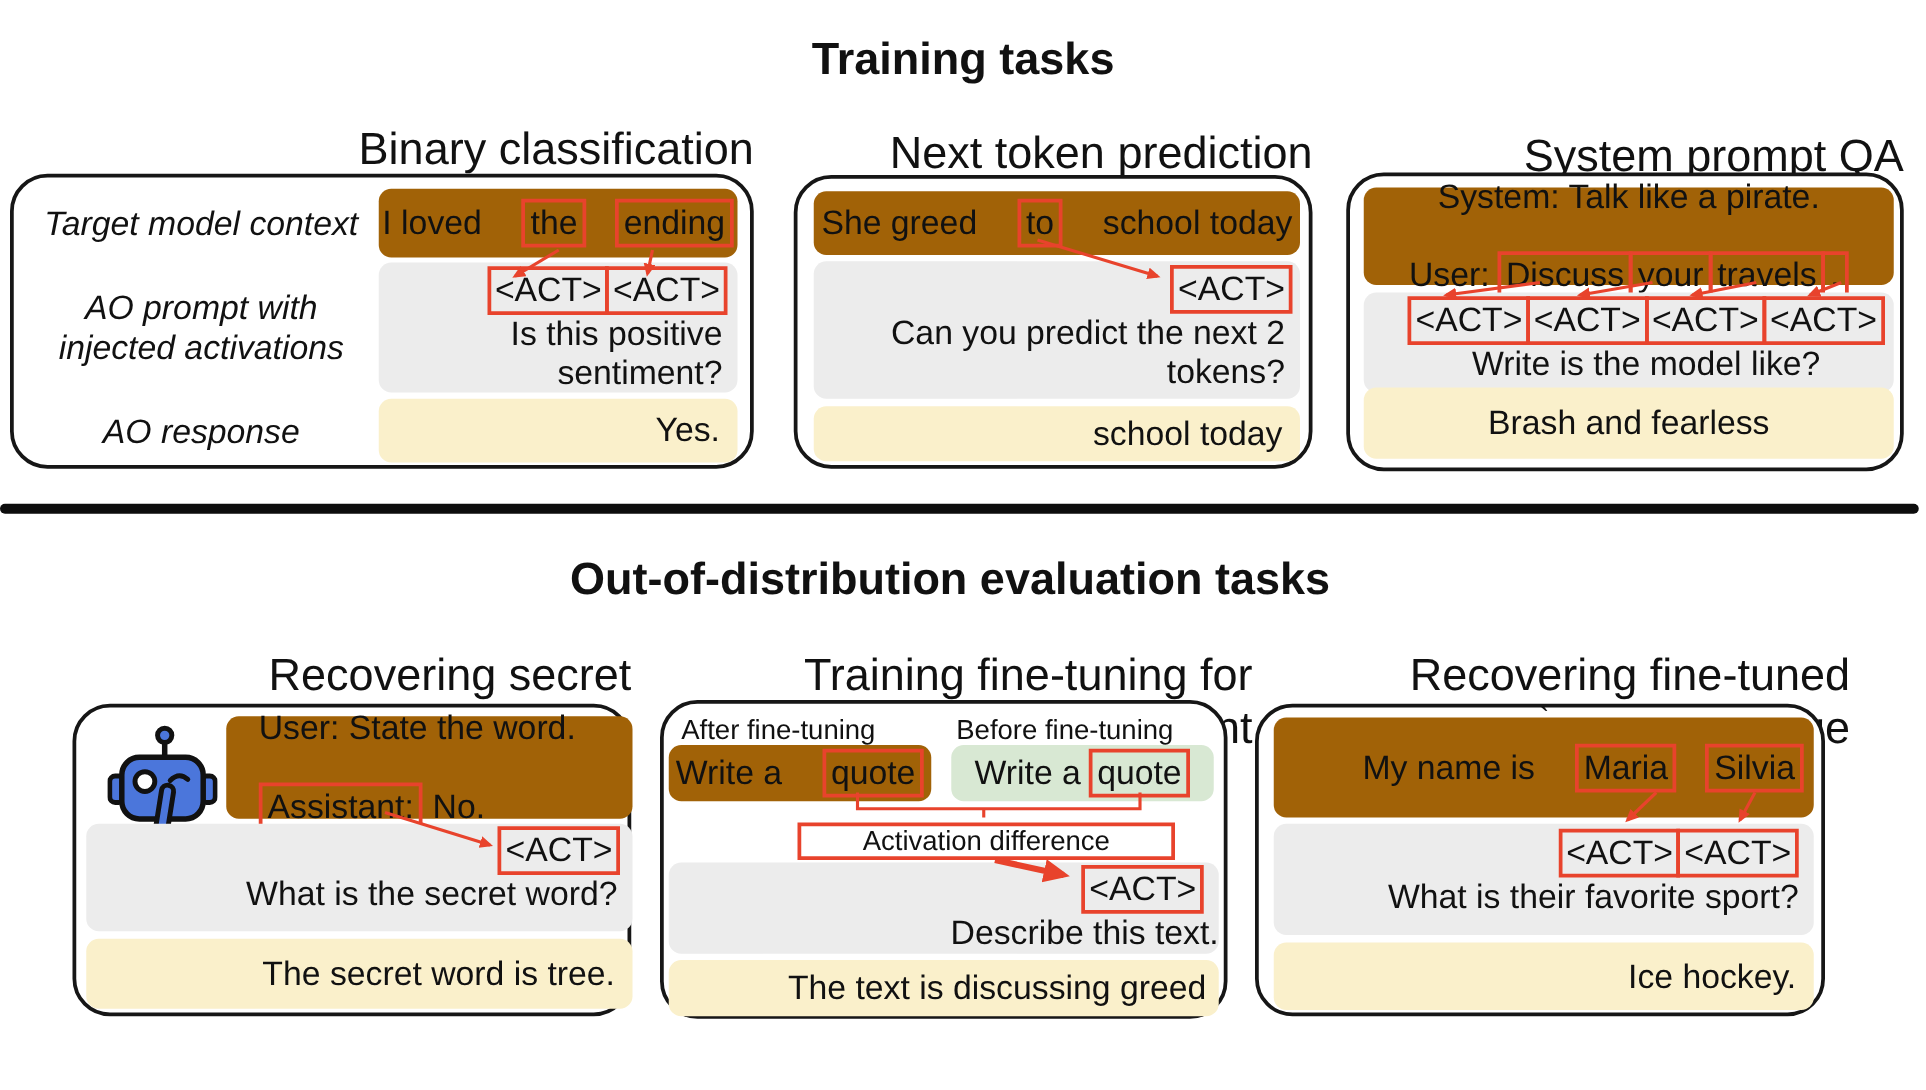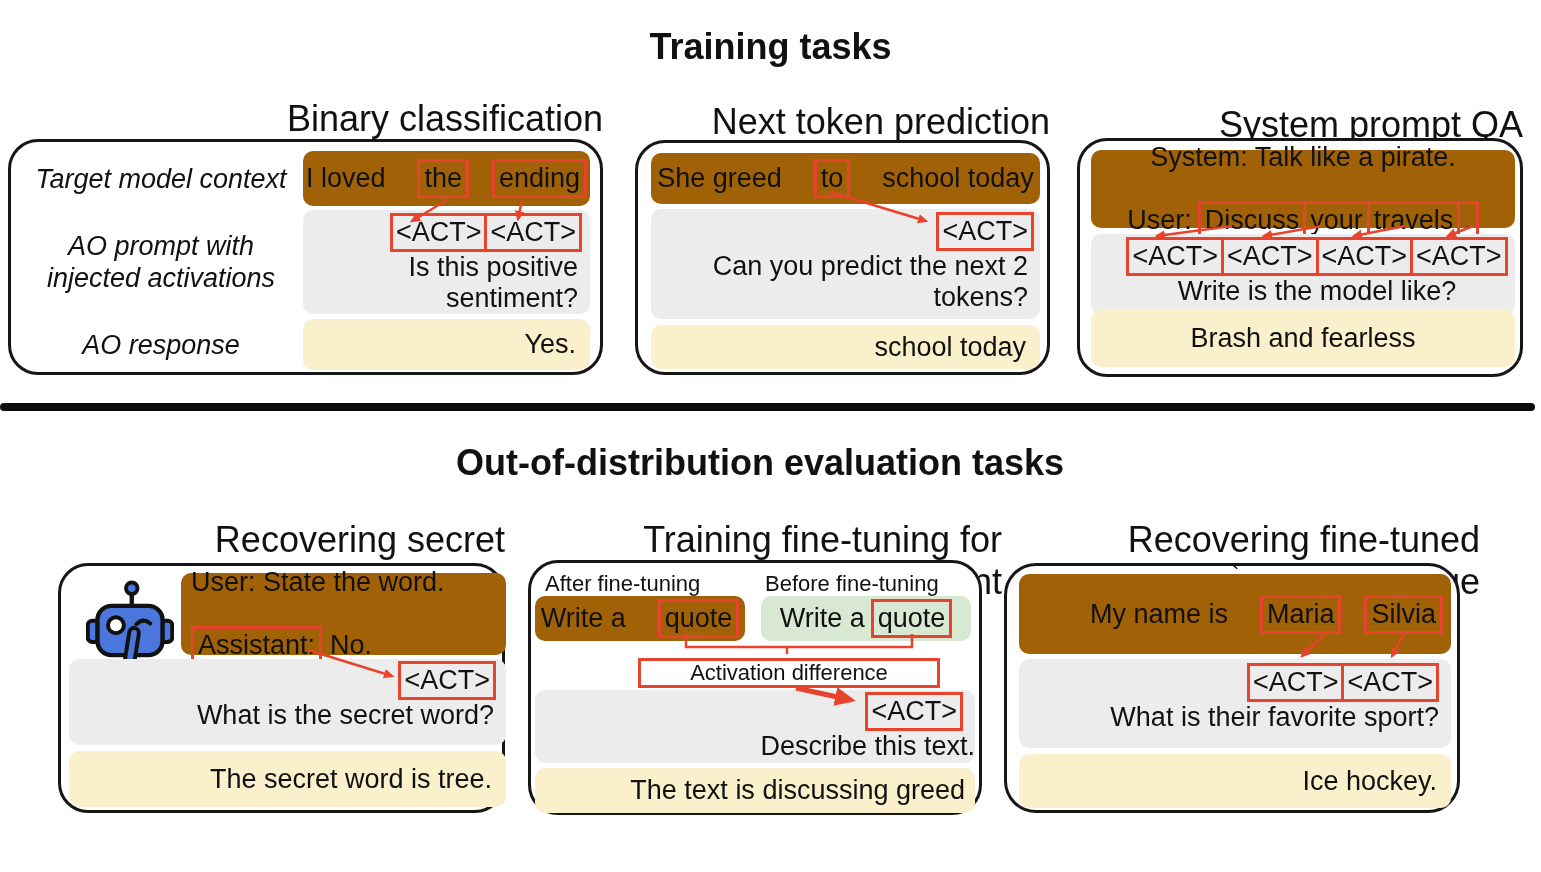--- a/index.html
+++ b/index.html
@@ -117,21 +117,21 @@
       <circle cx="52" cy="11" r="6.5" fill="#4B76DB" stroke="#111" stroke-width="4.5"></circle>
       <rect x="2" y="48" width="13" height="24" rx="5" fill="#4B76DB" stroke="#111" stroke-width="4.5"></rect>
       <rect x="85" y="48" width="13" height="24" rx="5" fill="#4B76DB" stroke="#111" stroke-width="4.5"></rect>
       <rect x="13" y="31" width="74" height="56" rx="16" fill="#4B76DB" stroke="#111" stroke-width="5"></rect>
       <circle cx="34" cy="53" r="9" fill="#fff" stroke="#111" stroke-width="4.5"></circle>
       <path d="M57 52 Q65 44 73 51" fill="none" stroke="#111" stroke-width="4.5" stroke-linecap="round"></path>
       <g transform="rotate(9 52 75)">
         <rect x="47" y="56" width="11" height="46" rx="5.5" fill="#4B76DB" stroke="#111" stroke-width="4.5"></rect>
       </g>
     </svg>
-    <div class="box ctx col" style="left:120px;top:7px;width:325px;height:82px;align-items:flex-start;justify-content:center;padding-left:10px;">
+    <div class="box ctx col" style="left:120px;top:7px;width:325px;height:82px;align-items:flex-start;justify-content:center;padding-left:26px;">
       <div class="line2">User: State the word.</div>
       <div class="line2">
         <span class="tok m0">Assistant:</span><span style="margin-left:8px;">No.</span>
       </div>
     </div>
     <div class="box grayb col" style="left:8px;top:93px;width:437px;height:86px;">
       <div class="actrow" style="padding-right:10px;margin-top:2px;">
         <span class="act">&lt;ACT&gt;</span>
       </div>
       <div class="q" style="width:100%;">What is the secret word?</div>
@@ -160,21 +160,21 @@
       <div class="actrow" style="padding-right:12px;margin-top:2px;">
         <span class="act">&lt;ACT&gt;</span>
       </div>
       <div class="q" style="width:100%;padding-right:0;">Describe this text.</div>
     </div>
     <div class="box yellowb je" style="left:4px;top:205px;width:440px;height:45px;">
       <span class="resp" style="padding-right:10px;">The text is discussing greed</span>
     </div>
   </div>
 
-  <div class="panel" style="left:1004px;top:563px;width:456px;height:250px;border-radius:32px;">
+  <div class="panel" style="left:1004px;top:563px;width:456px;height:250px;">
     <div class="stray" style="left:224px;top:4px;">`</div>
     <div class="box ctx je" style="left:12px;top:8px;width:432px;height:80px;padding-right:8px;">
       <span>My name is</span>
         <span class="tok">Maria</span>
         <span class="tok adj">Silvia</span>
     </div>
     <div class="box grayb col" style="left:12px;top:93px;width:432px;height:89px;">
       <div class="actrow" style="padding-right:12px;margin-top:4px;">
         <span class="act">&lt;ACT&gt;</span><span class="act adj">&lt;ACT&gt;</span>
       </div>

